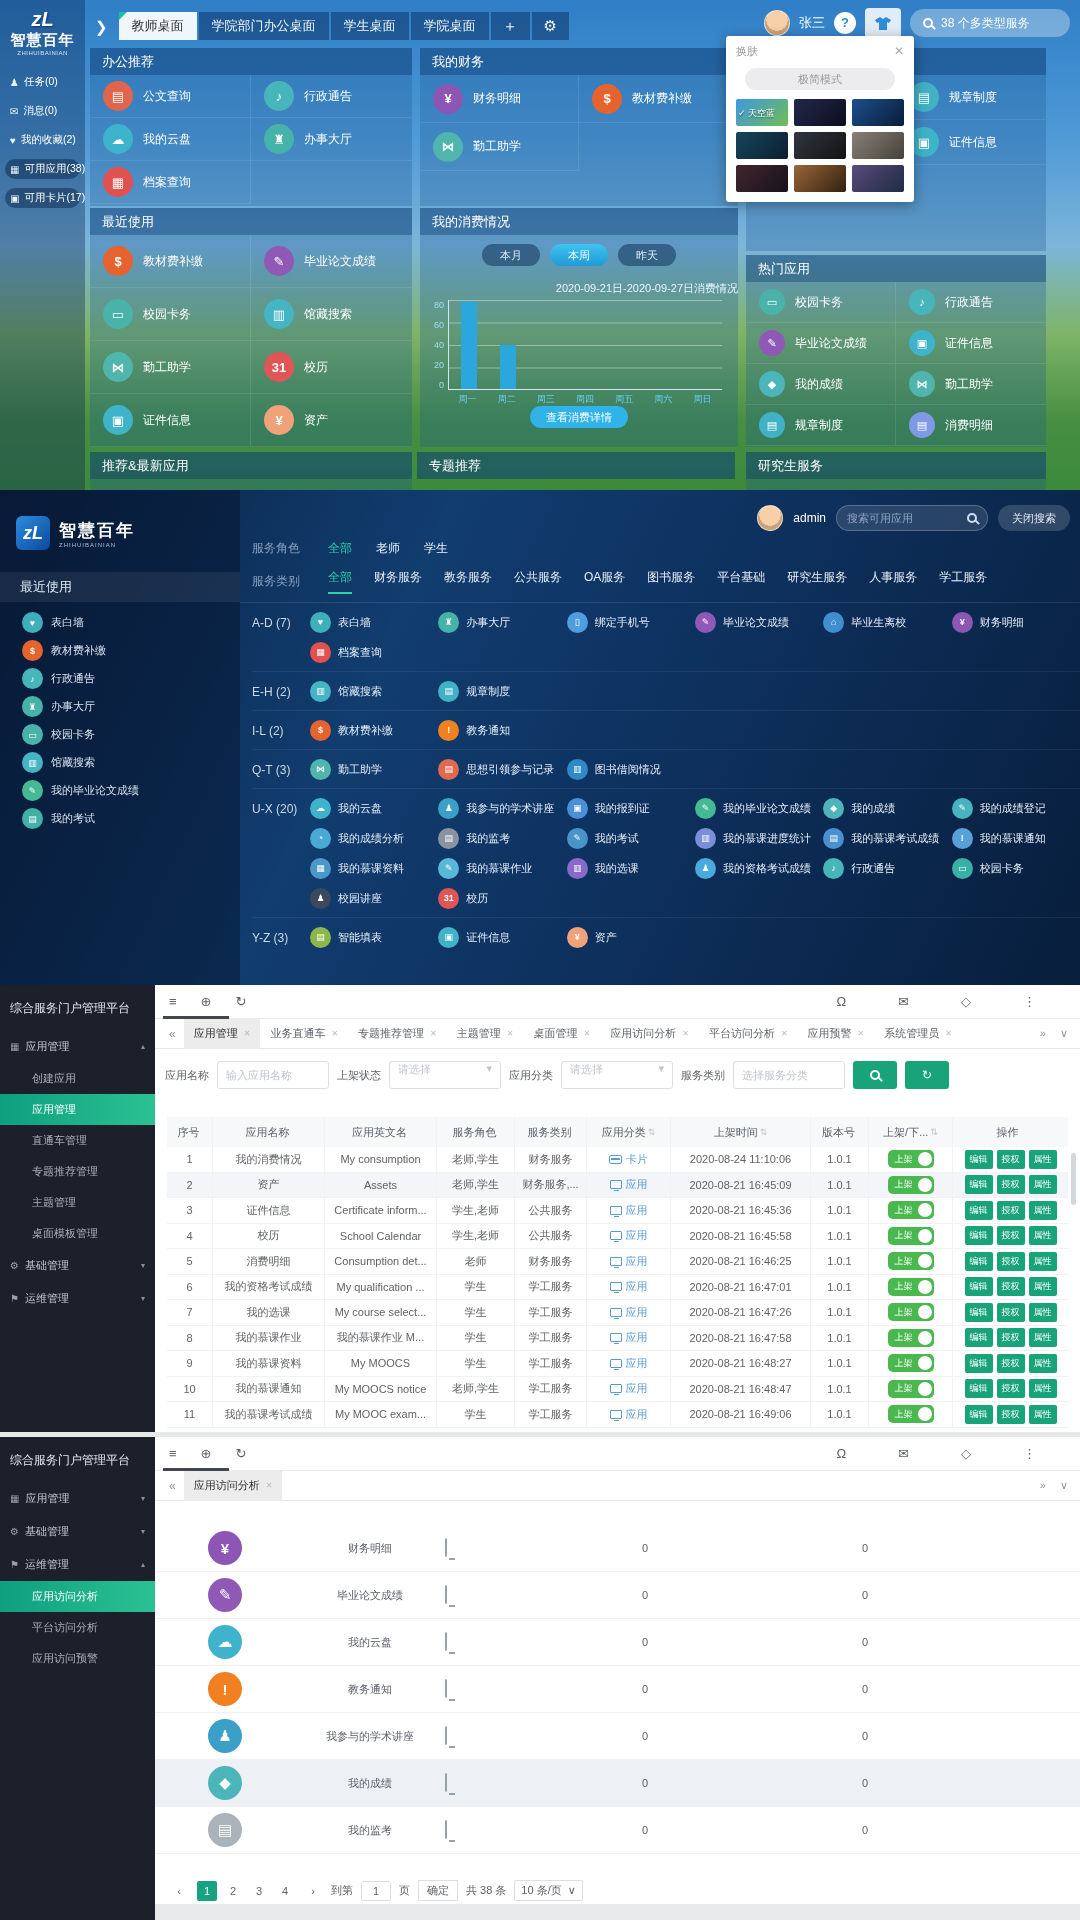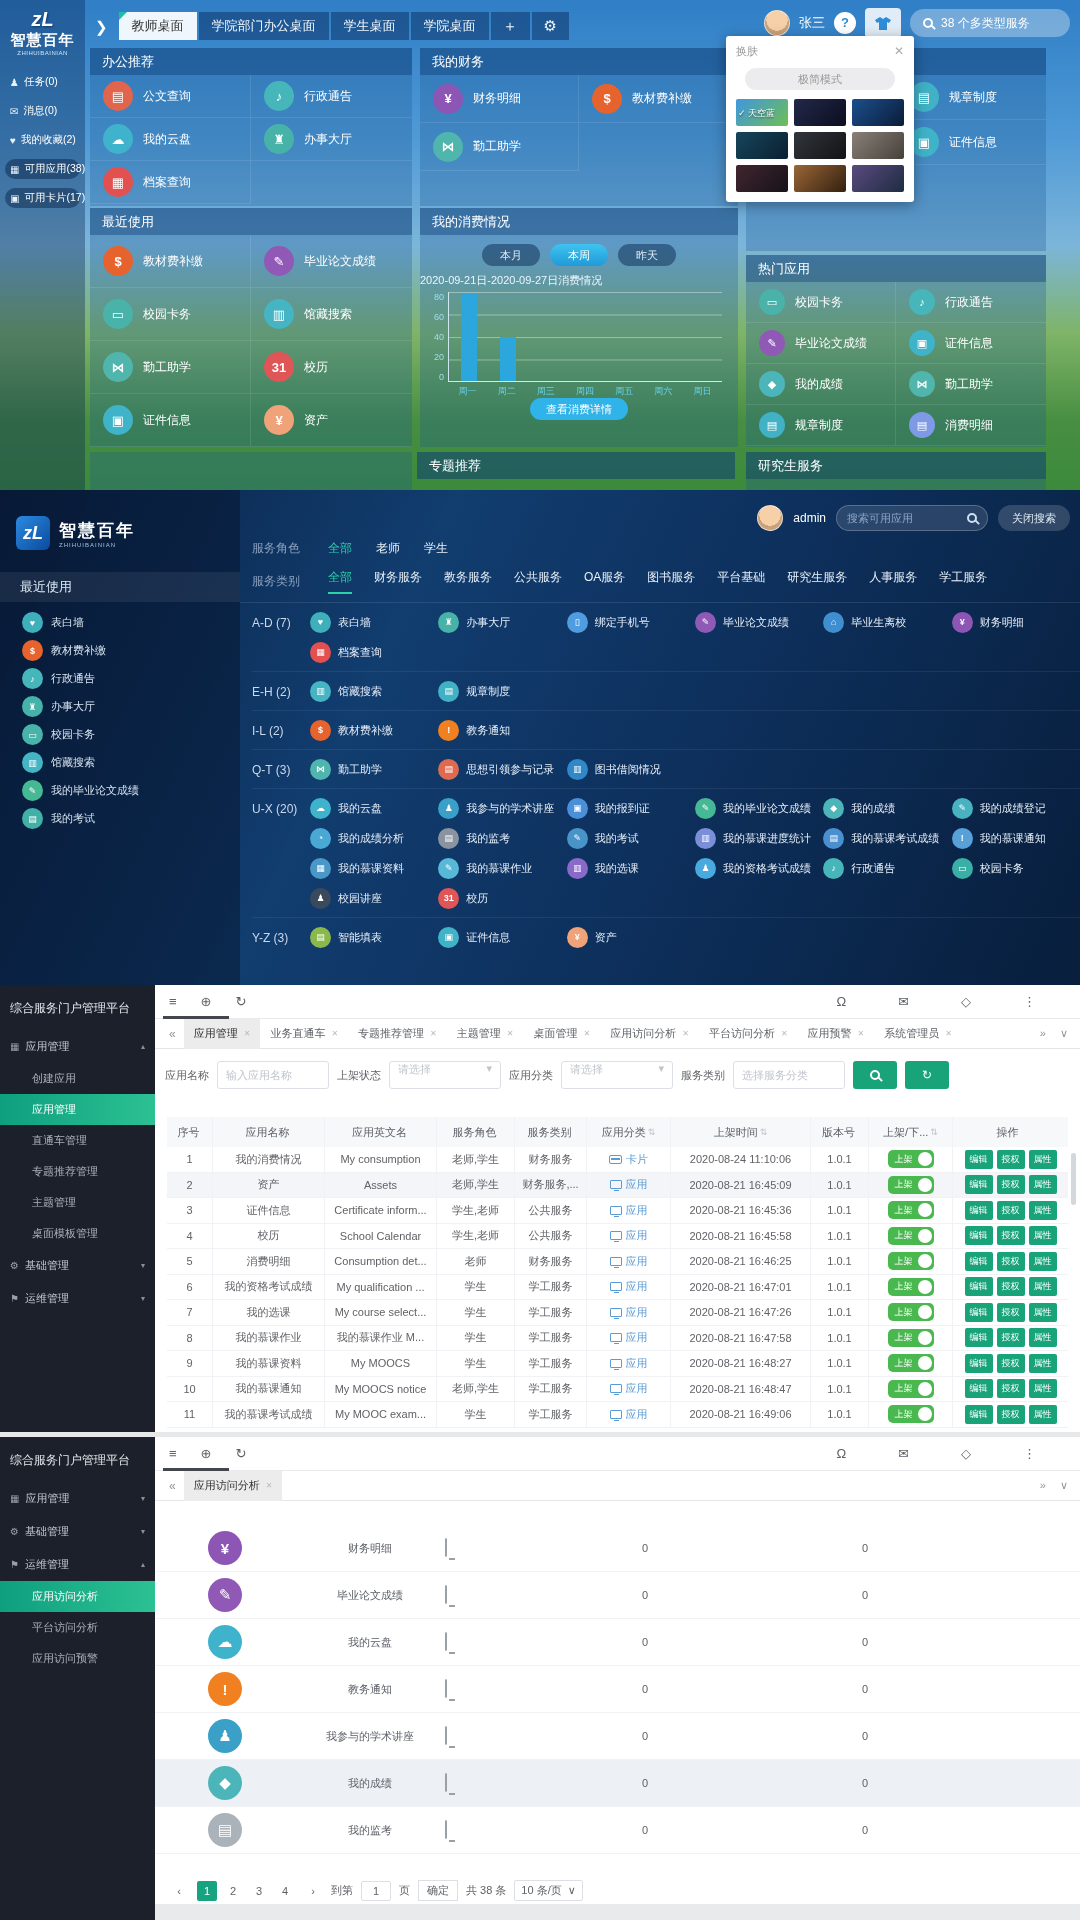--- a/index.html
+++ b/index.html
@@ -43,21 +43,21 @@
 .fi .p1body{grid-auto-rows:48px}
 .re .p1body{grid-auto-rows:53px}
 .li .p1body{grid-auto-rows:45px}
 .ho .p1body{grid-auto-rows:41px}
 .ho .cicon{width:26px;height:26px;font-size:11px}
 .banner{height:11px;background:linear-gradient(90deg,#4a7de0,#8a5fd0 35%,#5a9ae8 65%,#e8e8f0)}
 .cpanel{background:rgba(30,90,150,.30);flex:1;display:flex;flex-direction:column}
 .cbtns{display:flex;gap:10px;justify-content:center;margin-top:9px}
 .cbtn{height:22px;padding:0 18px;border-radius:11px;background:rgba(10,42,80,.5);color:#dcebf8;font-size:11px;line-height:22px}
 .cbtn.on{background:linear-gradient(180deg,#3fc3f0,#1f9ad8);color:#fff}
-.ctitle{text-align:left;color:#eaf6ff;font-size:11px;margin-top:7px}
+.ctitle{text-align:right;color:#eaf6ff;font-size:11px;margin-top:15px}
 .cchart{display:flex;margin:4px 16px 0 8px;height:90px}
 .cy{display:flex;flex-direction:column;justify-content:space-between;align-items:flex-end;width:20px;color:#9fdcf2;font-size:9px;padding-right:4px}
 .cplot{flex:1;border-left:1px solid #cfe8f2;border-bottom:1px solid #cfe8f2;background-image:linear-gradient(rgba(255,255,255,.38) 1px,transparent 1px);background-size:100% 22.5px;display:flex;align-items:flex-end;justify-content:space-around}
 .bar{width:16px;background:#2ba7de}
 .cx{display:flex;justify-content:space-around;margin:3px 16px 0 28px;color:#69d2f0;font-size:9px}
 .cfoot{display:flex;justify-content:center;margin-top:0}
 .cdetail{height:22px;padding:0 16px;border-radius:11px;background:#2fb3e8;color:#fff;font-size:11px;line-height:22px}
 .popup{position:absolute;left:726px;top:36px;width:188px;background:#fff;border-radius:3px;box-shadow:0 3px 14px rgba(0,0,0,.35);padding:8px 10px 10px;z-index:9}
 .pophead{display:flex;justify-content:space-between;color:#999;font-size:11px}
 .popx{color:#aaa;font-size:12px}
@@ -474,20 +474,21 @@
         <div class="p1item">
         <span class="cicon" style="background: rgb(126, 154, 230);">
             <b>▤</b>
           </span>
         <span class="plabel">消费明细</span>
       </div>
       </div>
   </div>
 
   <div class="p1panel" style="left:90px;top:452px;width:322px;height:38px">
+    <div class="p1head">推荐&amp;最新应用</div>
     <div style="flex:1;background:rgba(30,90,150,.30)"></div>
   </div>
   <div class="p1panel" style="left:417px;top:452px;width:318px;height:20px">
     <div class="p1head">专题推荐</div>
     <div class="banner"></div>
   </div>
   <div class="p1panel" style="left:746px;top:452px;width:300px;height:38px">
     <div class="p1head">研究生服务</div>
     <div style="flex:1;background:rgba(30,90,150,.30)"></div>
   </div>

